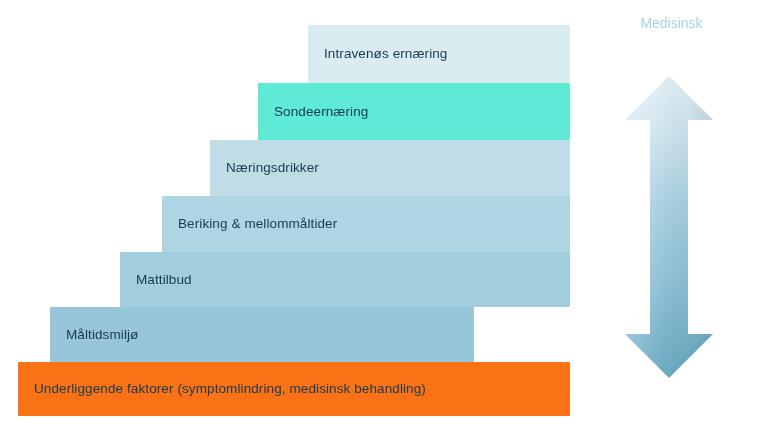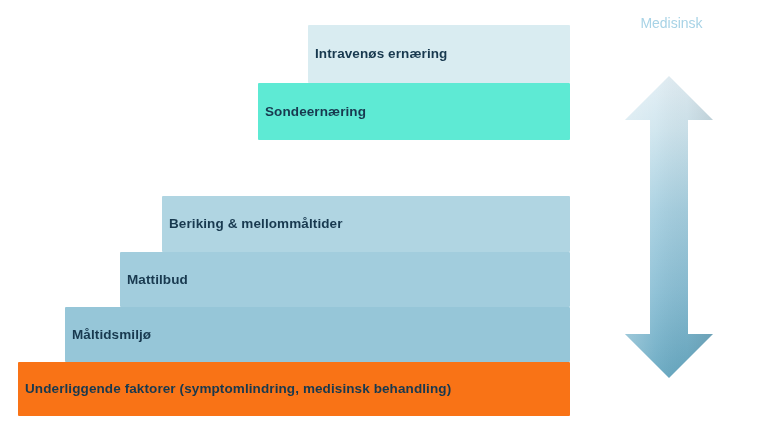--- a/index.html
+++ b/index.html
@@ -34,25 +34,25 @@
   .step {
     position: absolute;
     box-sizing: border-box;
     display: flex;
     align-items: center;
     border-radius: 1px;
   }
 
   .step-label {
     font-size: 13.5px;
-    font-weight: bold;
+    font-weight: normal;
     color: #18394f;
     letter-spacing: 0.1px;
     white-space: nowrap;
-    padding-left: 7px;
+    padding-left: 16px;
     line-height: 1;
   }
 
   
   #arrow-block {
     position: absolute;
     left: 575px;
     top: 0;
     width: 193px;
     height: 320px;
@@ -94,32 +94,35 @@
 <body>
 
 <div id="diagram">
 
   <div id="staircase">
 
     <div class="step" style="left:18px; top:362px; width:552px; height:54px; background:#f97316;">
       <span class="step-label">Underliggende faktorer (symptomlindring, medisinsk behandling)</span>
     </div>
 
-    <div class="step" style="left:65px; top:307px; width:505px; height:55px; background:#96c6d8;">
+    <div class="step" style="left:50px; top:307px; width:424px; height:55px; background:#96c6d8;">
       <span class="step-label">Måltidsmiljø</span>
     </div>
 
     <div class="step" style="left:162px; top:196px; width:408px; height:56px; background:#b0d5e2;">
       <span class="step-label">Beriking &amp; mellommåltider</span>
     </div>
 
     <div class="step" style="left:120px; top:252px; width:450px; height:55px; background:#a2cddd;">
       <span class="step-label">Mattilbud</span>
     </div>
 
+    <div class="step" style="left:210px; top:140px; width:360px; height:56px; background:#bfdde7;">
+      <span class="step-label">Næringsdrikker</span>
+    </div>
 
     <div class="step" style="left:258px; top:83px; width:312px; height:57px; background:#5eead4;">
       <span class="step-label">Sondeernæring</span>
     </div>
 
     <div class="step" style="left:308px; top:25px; width:262px; height:58px; background:#d9ecf1;">
       <span class="step-label">Intravenøs ernæring</span>
     </div>
 
   </div>

